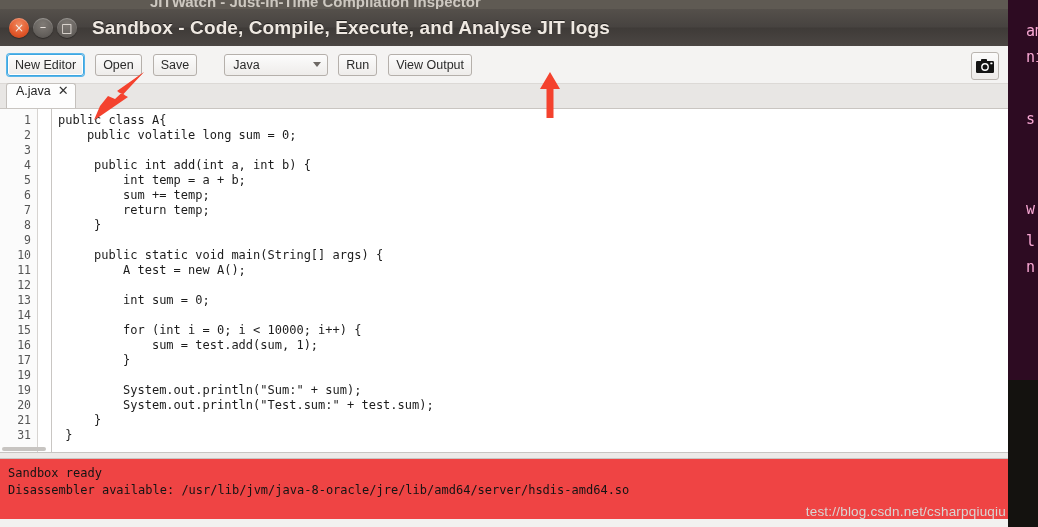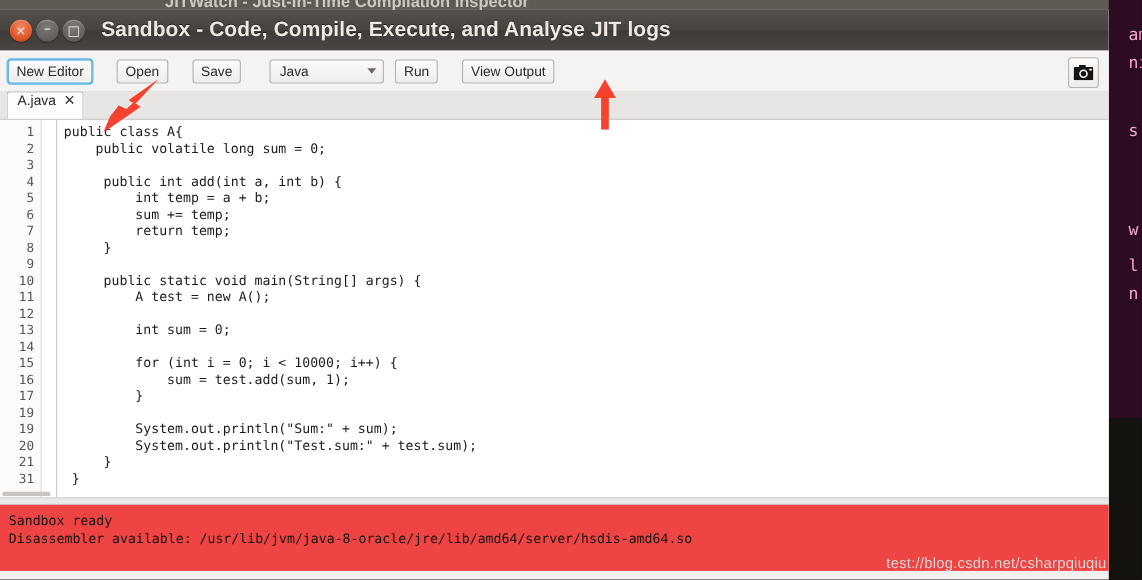--- a/index.html
+++ b/index.html
@@ -133,42 +133,42 @@
     background: #f4f3f2;
     border-bottom: 1px solid #dcd9d6;
     display: flex;
     align-items: center;
     padding: 0 7px;
     box-sizing: border-box;
   }
   .tbtn {
     height: 22px;
     padding: 0 7px;
-    margin-right: 22px;
+    margin-right: 11px;
     font-size: 12.5px;
     color: #2b2b2b;
     background: linear-gradient(to bottom, #fcfcfc 0%, #eeecea 100%);
     border: 1px solid #b5b0ab;
     border-radius: 3px;
     display: flex;
     align-items: center;
     box-sizing: border-box;
     cursor: default;
     white-space: nowrap;
     font-family: "Liberation Sans", sans-serif;
   }
   .tbtn.focused {
     border-color: #3ea6e0;
     box-shadow: 0 0 0 1px #58b6ea, inset 0 0 0 1px #ffffff;
   }
   .combo {
     height: 22px;
     width: 104px;
     margin-right: 10px;
-    margin-left: 4px;
+    margin-left: 16px;
     font-size: 12.5px;
     color: #2b2b2b;
     background: linear-gradient(to bottom, #fcfcfc 0%, #eeecea 100%);
     border: 1px solid #b5b0ab;
     border-radius: 3px;
     display: flex;
     align-items: center;
     justify-content: space-between;
     padding: 0 6px 0 8px;
     box-sizing: border-box;

